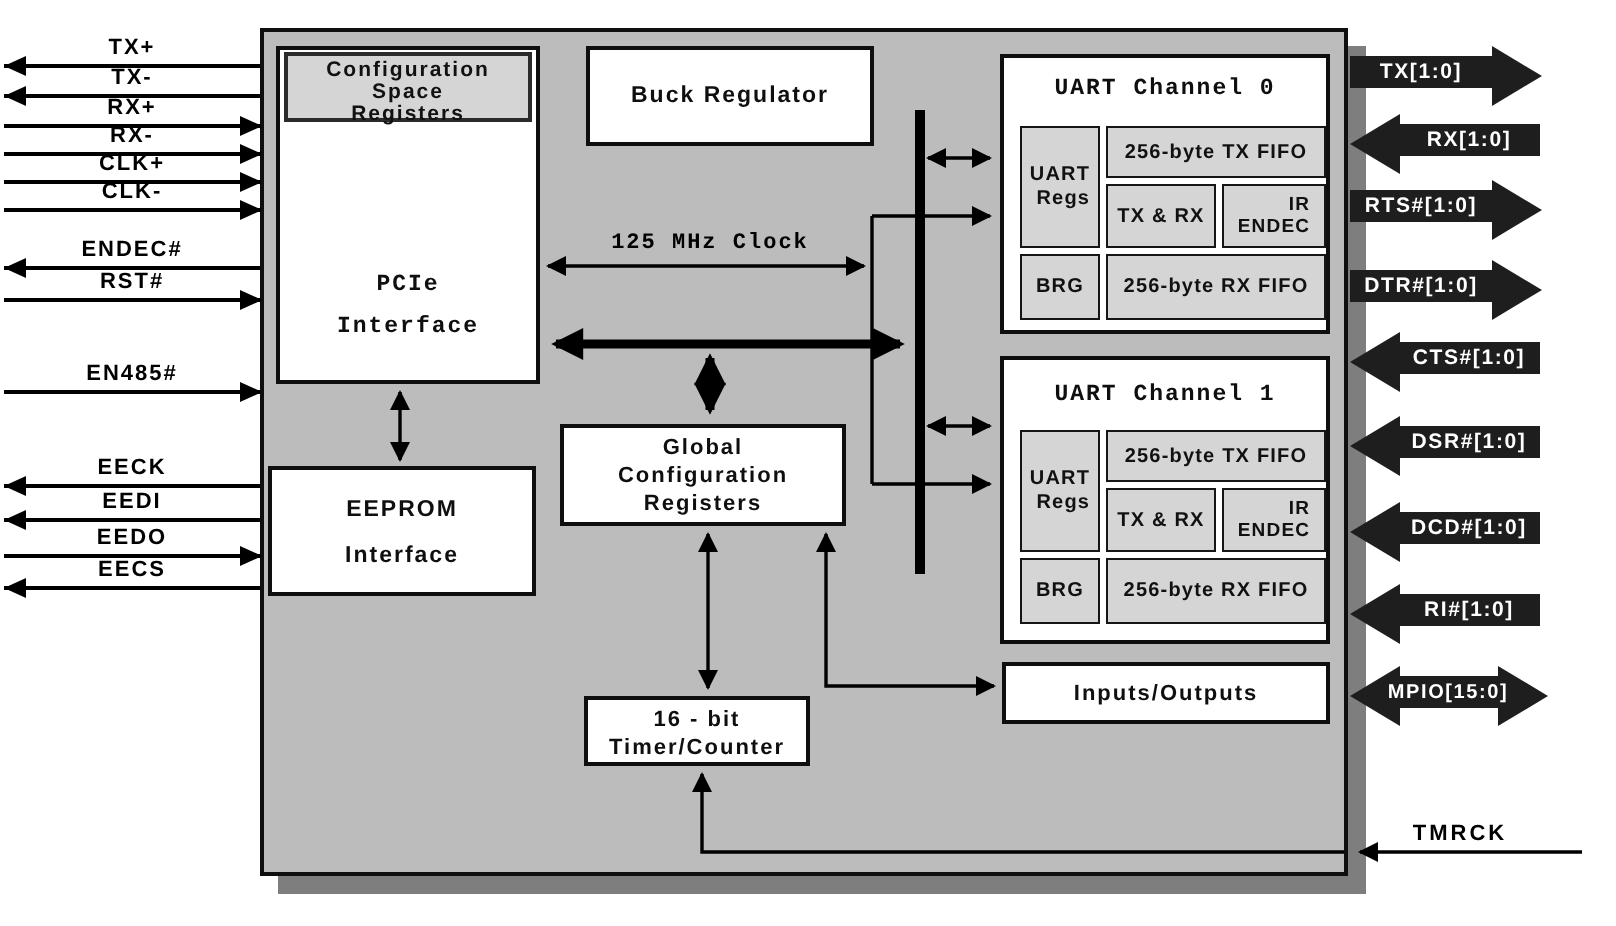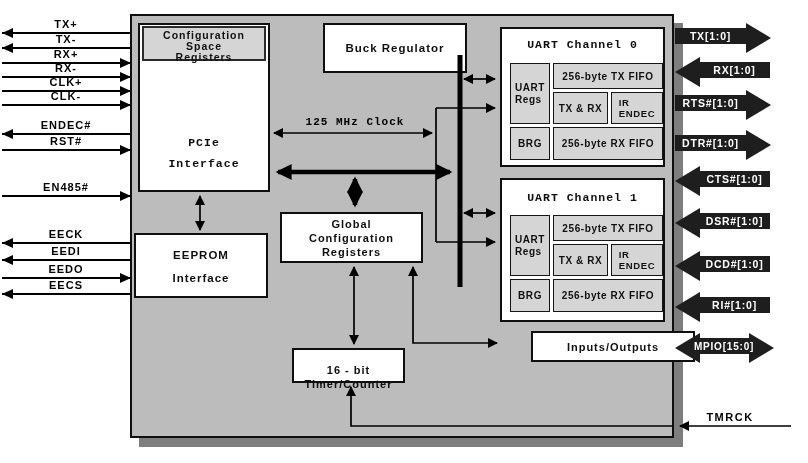--- a/index.html
+++ b/index.html
@@ -16,33 +16,33 @@
     background:#bcbcbc; border:2px solid #0f0f0f;
     box-shadow:9px 9px 0 #7e7e7e;
   }
 
   
   .blk {
     position:absolute; background:#ffffff; border:2px solid #0f0f0f;
     color:#0f0f0f; font-weight:bold; text-align:center;
     letter-spacing:1px; box-sizing:border-box;
   }
-  .blk.center { display:flex; align-items:center; justify-content:center;margin-left:30px; }
+  .blk.center { display:flex; align-items:center; justify-content:center; }
 
   .cfg {
     position:absolute; background:#d5d5d5; border:2px solid #2b2b2b;
     font-weight:bold; text-align:center; letter-spacing:1px; color:#111;
     box-sizing:border-box;
   }
 
   
   .sub {
     position:absolute; background:#d5d5d5; border:1.5px solid #161616;
     display:flex; align-items:center; justify-content:center;
-    font-weight:bold; color:#111; text-align:left;
+    font-weight:bold; color:#111; text-align:right;
     letter-spacing:0.6px; box-sizing:border-box;
   }
 
   
   .lsig { position:absolute; left:2px; width:128px; height:18px; }
   .lsig .ln { position:absolute; left:0; right:0; bottom:0; height:2px; background:#000; }
   .lsig .lb {
     position:absolute; left:0; right:0; bottom:4px; text-align:center;
     font-weight:bold; font-size:11px; letter-spacing:1px; color:#000;
   }
@@ -167,21 +167,21 @@
 Interface</div>
 
   <div class="blk center" style="left:293px; top:23px; width:144px; height:50px; font-size:11.5px;">Buck Regulator</div>
 
   <div class="abs" style="left:280px; top:116px; width:150px; text-align:center; font-weight:bold; font-size:11px; letter-spacing:1px; color:#000;">125 MHz Clock</div>
 
   <div class="blk pre" style="left:280px; top:212px; width:143px; height:51px; font-size:11px; line-height:14px; padding-top:3px;">Global
 Configuration
 Registers</div>
 
-  <div class="blk pre" style="left:292px; top:348px; width:113px; height:35px; font-size:11px; line-height:13.5px; padding-top:14px;">16 - bit
+  <div class="blk pre" style="left:292px; top:348px; width:113px; height:35px; font-size:11px; line-height:13.5px; padding-top:4px;">16 - bit
 Timer/Counter</div>
 
   <div class="blk center" style="left:501px; top:331px; width:164px; height:31px; font-size:11px;">Inputs/Outputs</div>
 
   <div class="blk" style="left:500px; top:27px; width:165px; height:140px;">
     <div class="abs" style="left:0; right:0; top:9px; font-size:11.5px;">UART Channel 0</div>
     <div class="sub pre" style="left:8px;   top:34px; width:40px;  height:61px; font-size:10px; line-height:12px;">UART
 Regs</div>
     <div class="sub" style="left:51px;  top:34px; width:110px; height:26px; font-size:10px;">256-byte TX FIFO</div>
     <div class="sub" style="left:51px;  top:63px; width:55px;  height:32px; font-size:10px;">TX &amp; RX</div>

